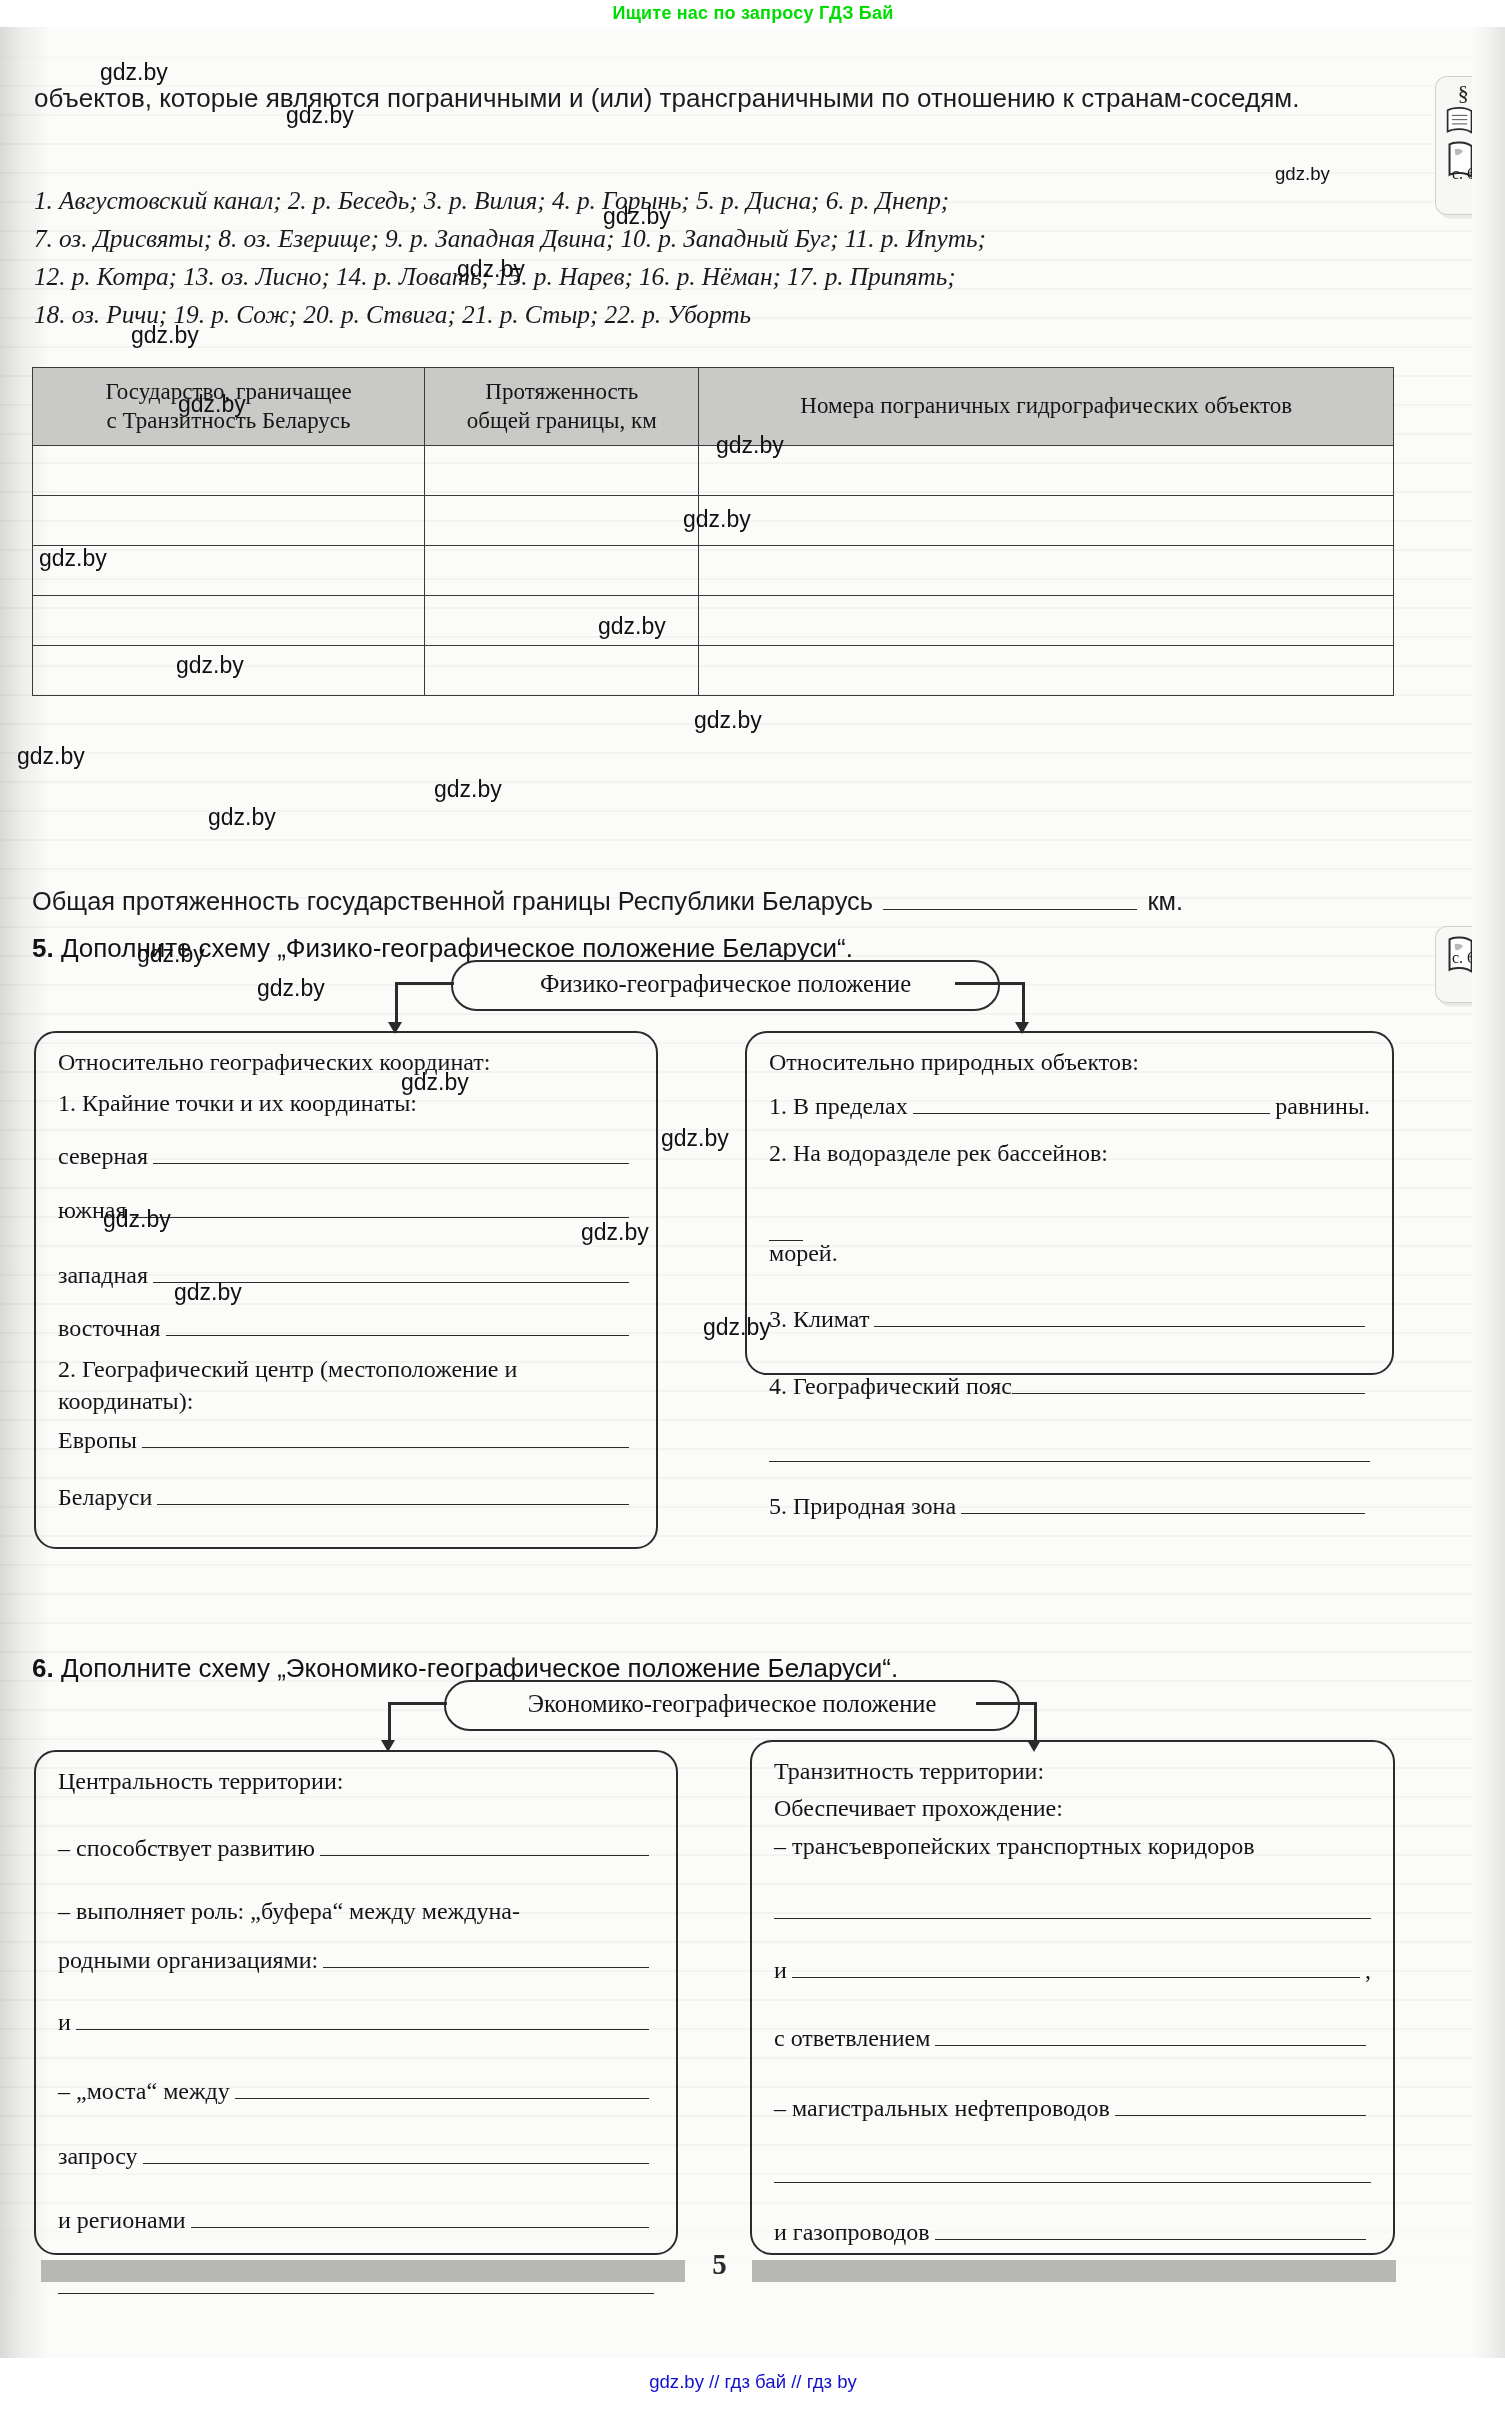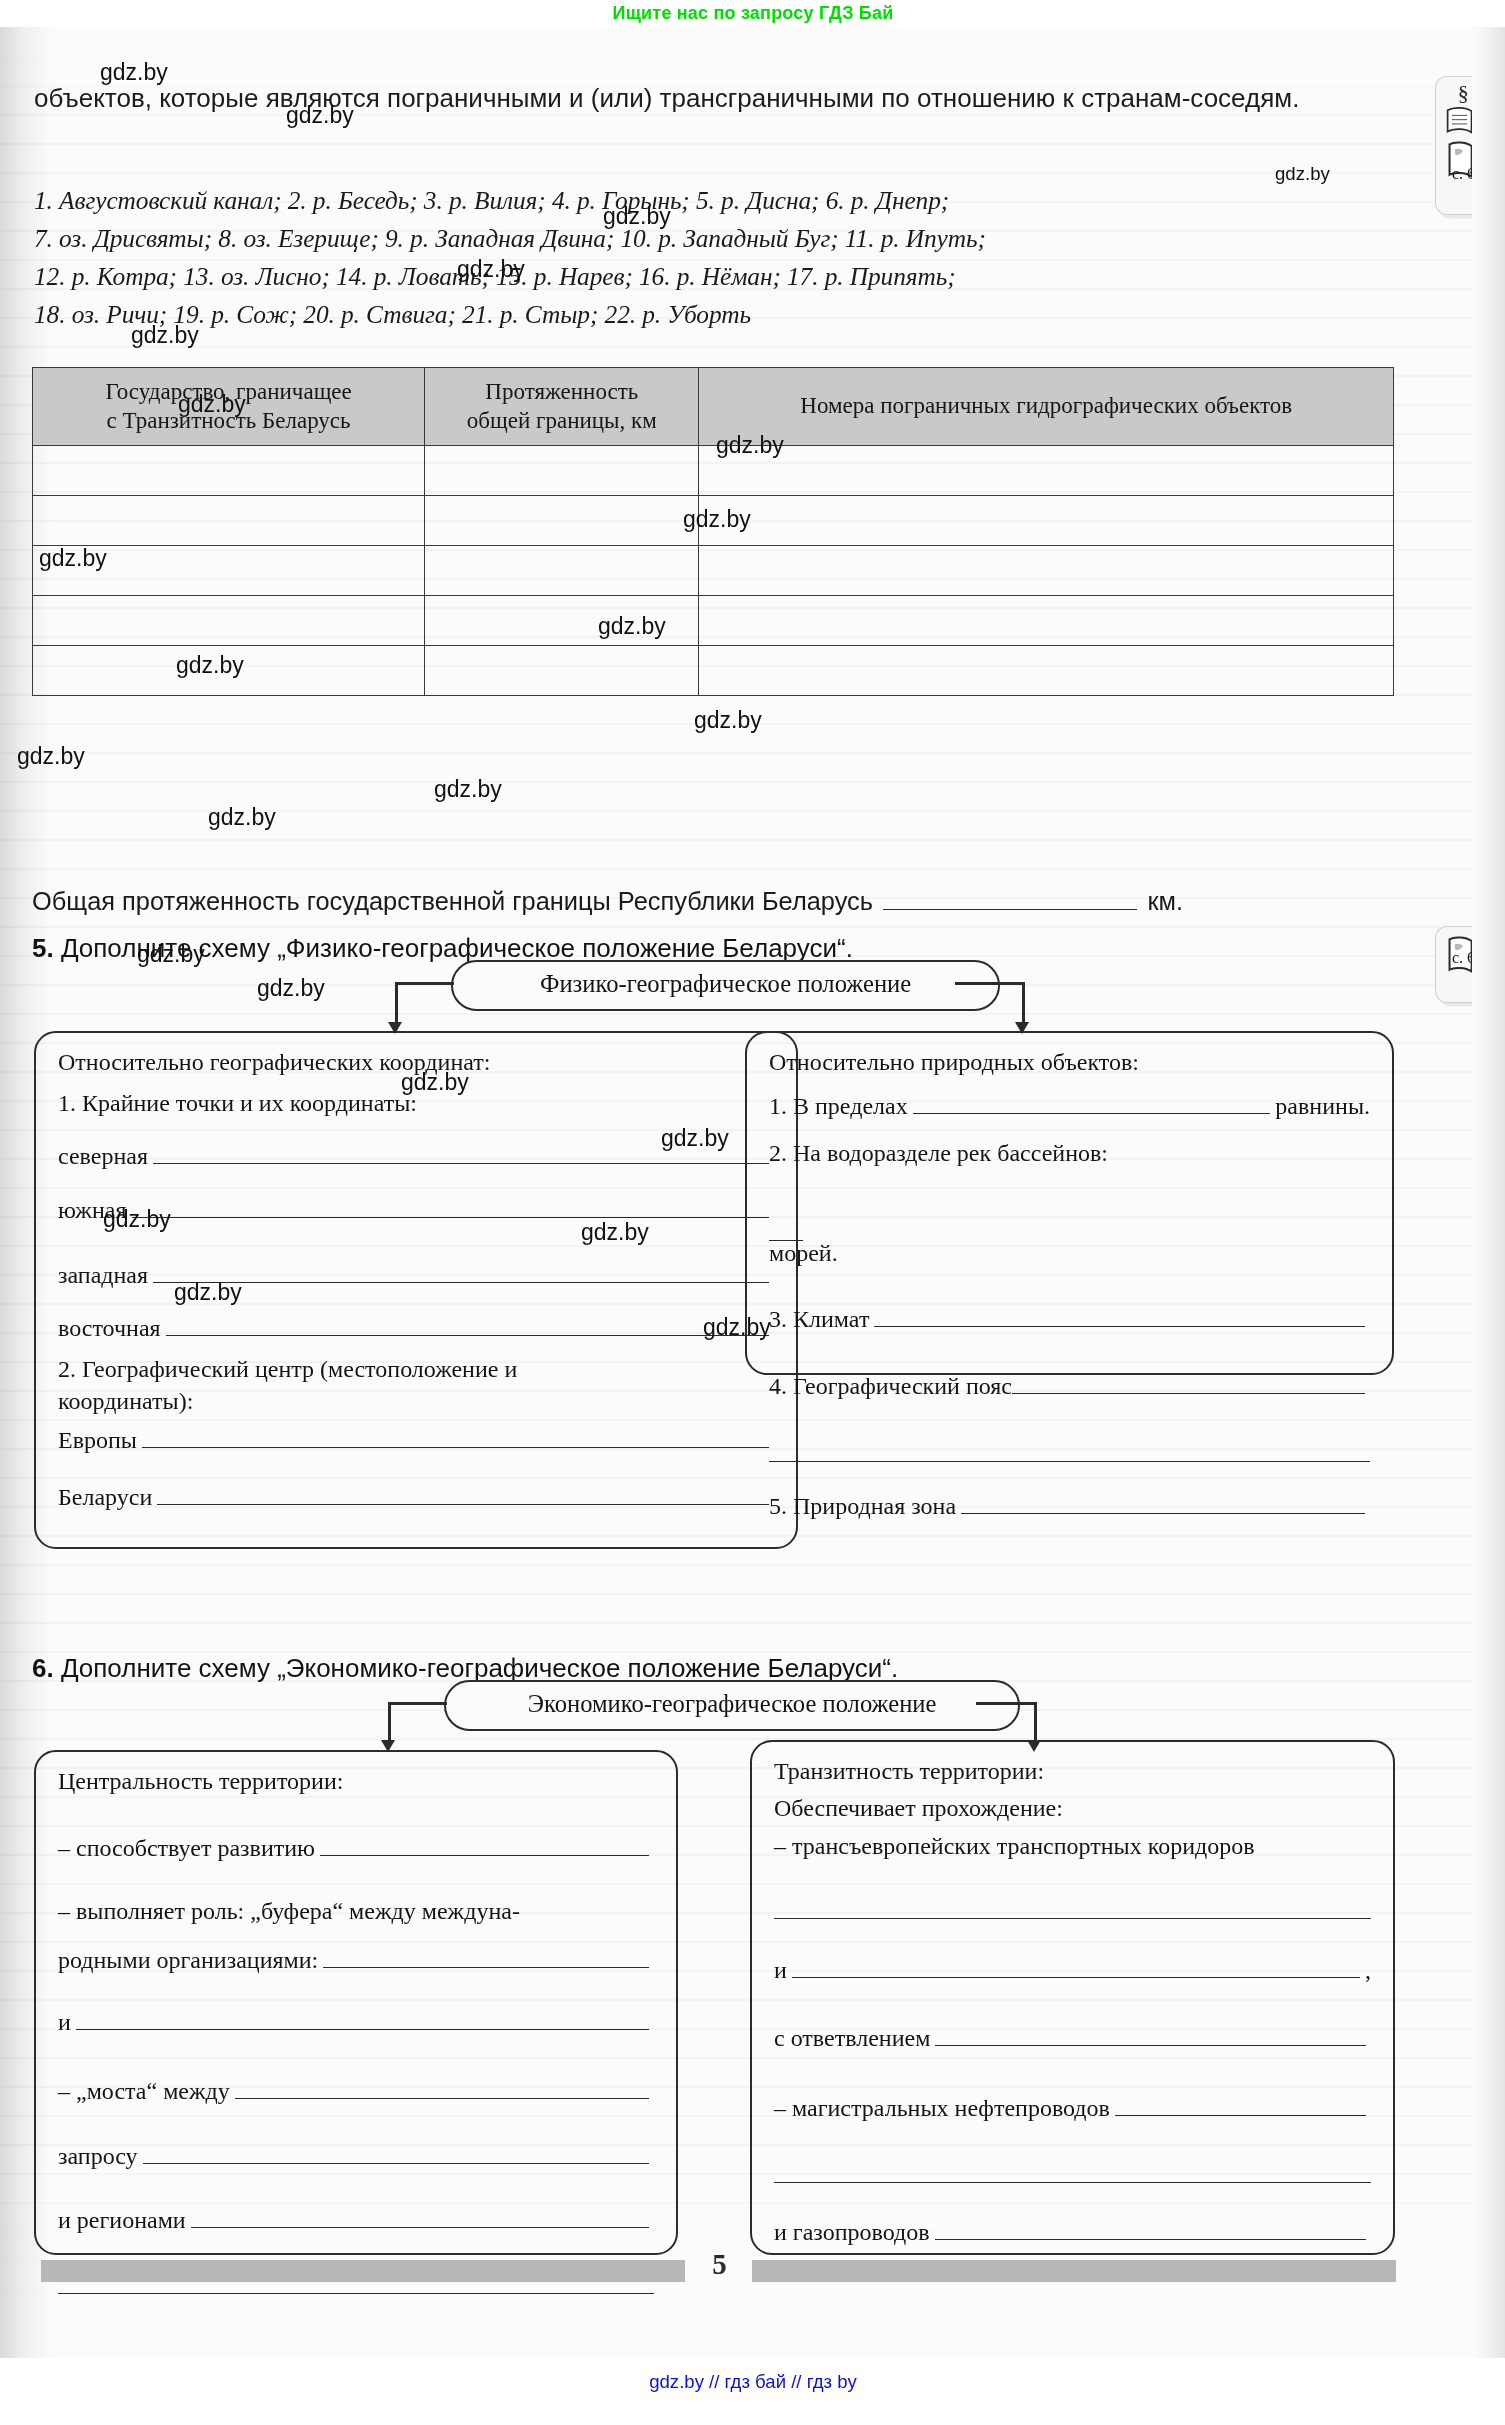--- a/index.html
+++ b/index.html
@@ -316,21 +316,21 @@
     <div class="pill" style="left:451px;top:933px;width:508px;">Физико-географическое положение</div>
 
     <div class="ln-h" style="left:395px;top:955px;width:59px;"></div>
     <div class="ln-v" style="left:395px;top:955px;height:42px;"></div>
     <div class="arrow-dn" style="left:388px;top:995px;"></div>
 
     <div class="ln-h" style="left:955px;top:955px;width:69px;"></div>
     <div class="ln-v" style="left:1022px;top:955px;height:42px;"></div>
     <div class="arrow-dn" style="left:1015px;top:995px;"></div>
 
-    <div class="sbox" style="left:34px;top:1004px;width:764px;height:518px;">
+    <div class="sbox" style="left:34px;top:1004px;width:624px;height:518px;">
       <span class="title">Относительно географических координат:</span>
       <span class="plain" style="margin-bottom:25.4px;">1. Крайние точки и их координаты:</span>
 
       <div class="row" style="margin-bottom:25.4px;">
         <span class="lbl">северная</span>
         <span class="fill"></span>
       </div>
       <div class="row" style="margin-bottom:36px;">
         <span class="lbl">южная</span>
         <span class="fill"></span>

